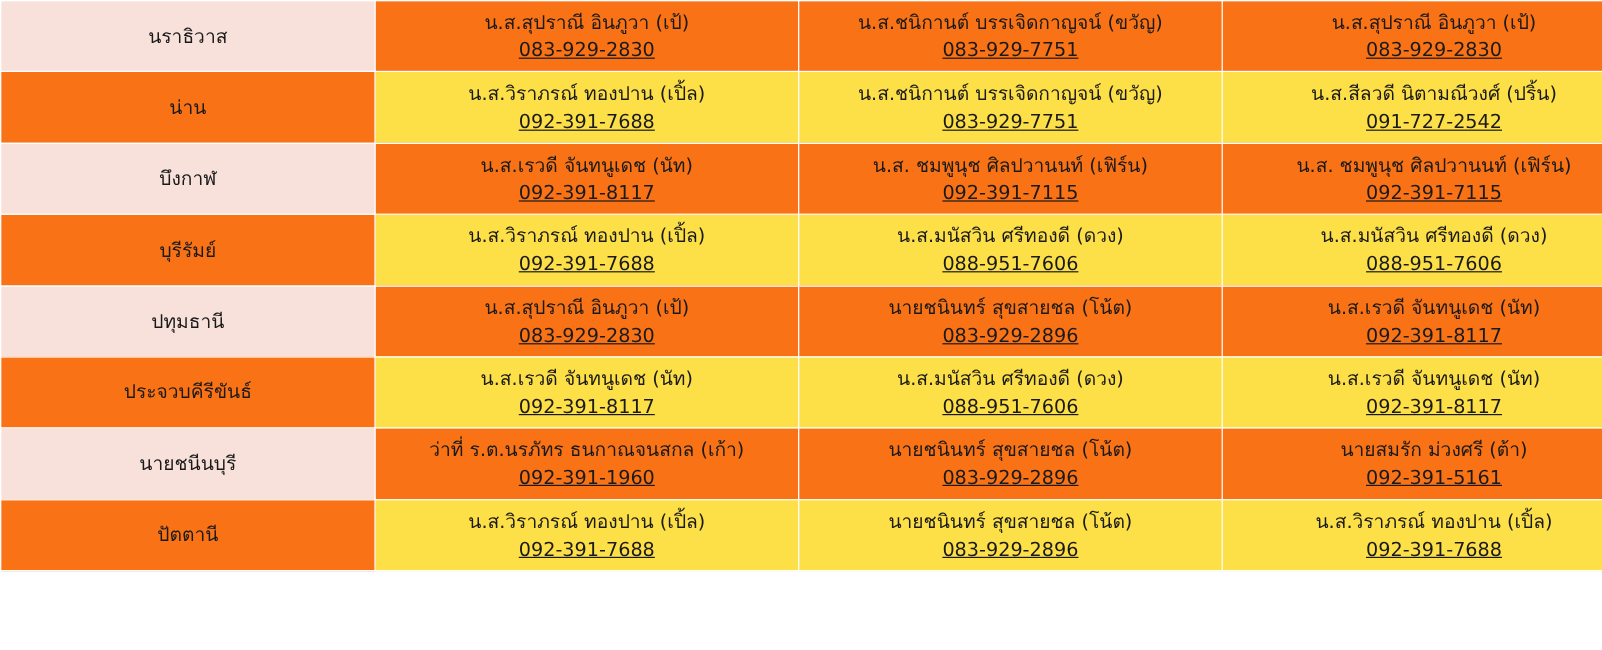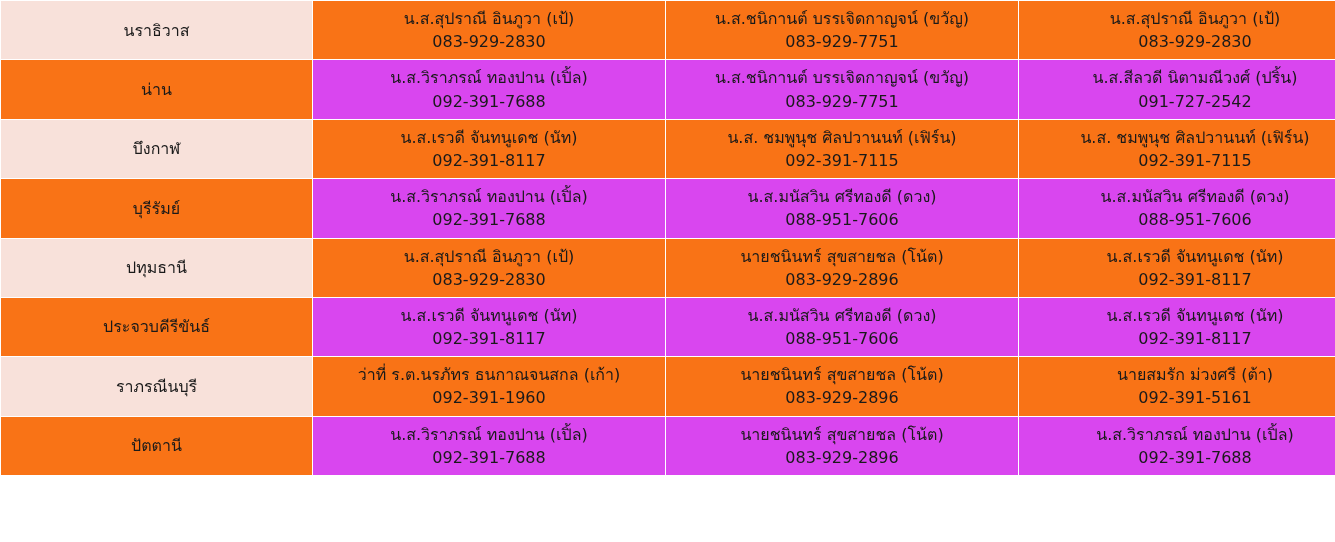--- a/index.html
+++ b/index.html
@@ -30,28 +30,29 @@
   td.province-cell {
     width: 303px;
     background: #f9e4dd;
   }
   td.contact-cell {
     width: 344px;
   }
   tr.row-odd td.province-cell { background: #f8e1da; }
   tr.row-even td.province-cell { background: #f97316; }
   tr.row-odd td.contact-cell { background: #f97316; }
-  tr.row-even td.contact-cell { background: #d946ef; text-align: center; }
+  tr.row-even td.contact-cell { background: #fde047; text-align: center; }
   .name-line {
     display: block;
     white-space: nowrap;
   }
   .phone-line {
     display: block;
     white-space: nowrap;
+    text-decoration: underline;
   }
   .province-label {
     display: block;
     white-space: nowrap;
   }
 </style>
 </head>
 <body>
 
 <table class="contact-table">
@@ -160,21 +161,21 @@
         <span class="phone-line">088-951-7606</span>
       </td>
       <td class="contact-cell">
         <span class="name-line">น.ส.เรวดี จันทนูเดช (นัท)</span>
         <span class="phone-line">092-391-8117</span>
       </td>
     </tr>
 
     <tr class="row-odd">
       <td class="province-cell">
-        <span class="province-label">ราภรณีนบุรี</span>
+        <span class="province-label">นายชนีนบุรี</span>
       </td>
       <td class="contact-cell">
         <span class="name-line">ว่าที่ ร.ต.นรภัทร ธนกาณจนสกล (เก้า)</span>
         <span class="phone-line">092-391-1960</span>
       </td>
       <td class="contact-cell">
         <span class="name-line">นายชนินทร์  สุขสายชล (โน้ต)</span>
         <span class="phone-line">083-929-2896</span>
       </td>
       <td class="contact-cell">

